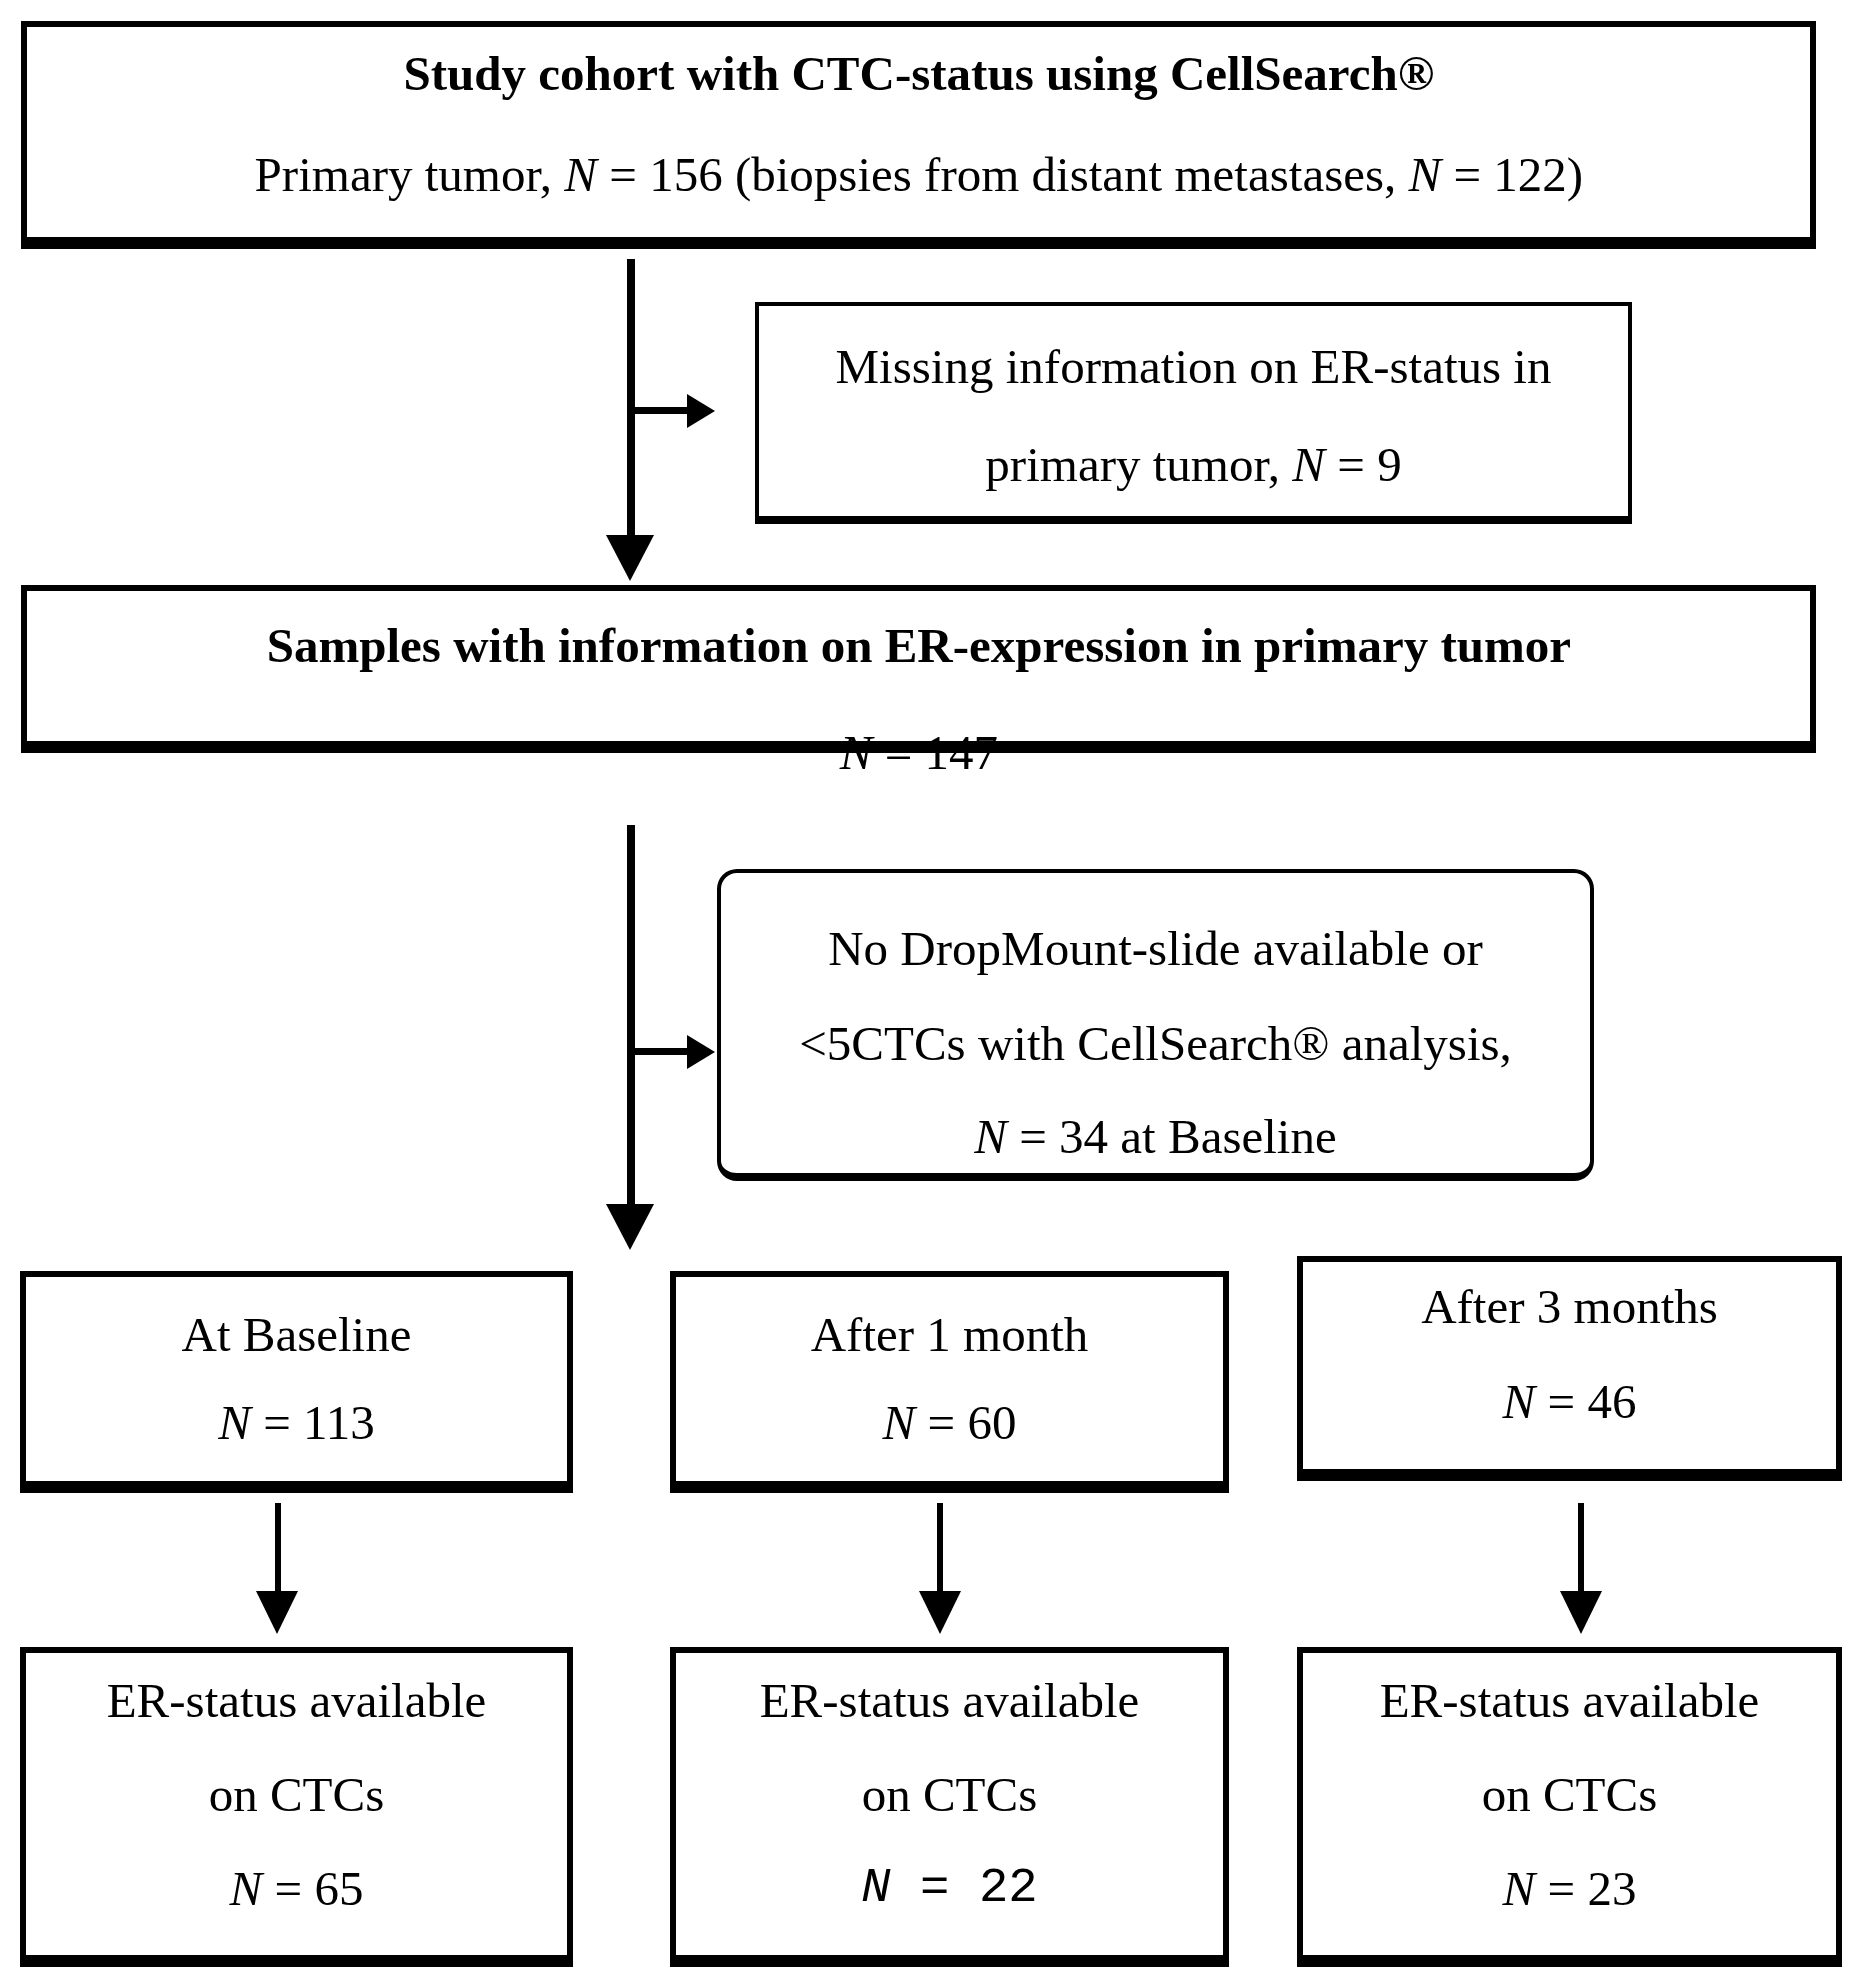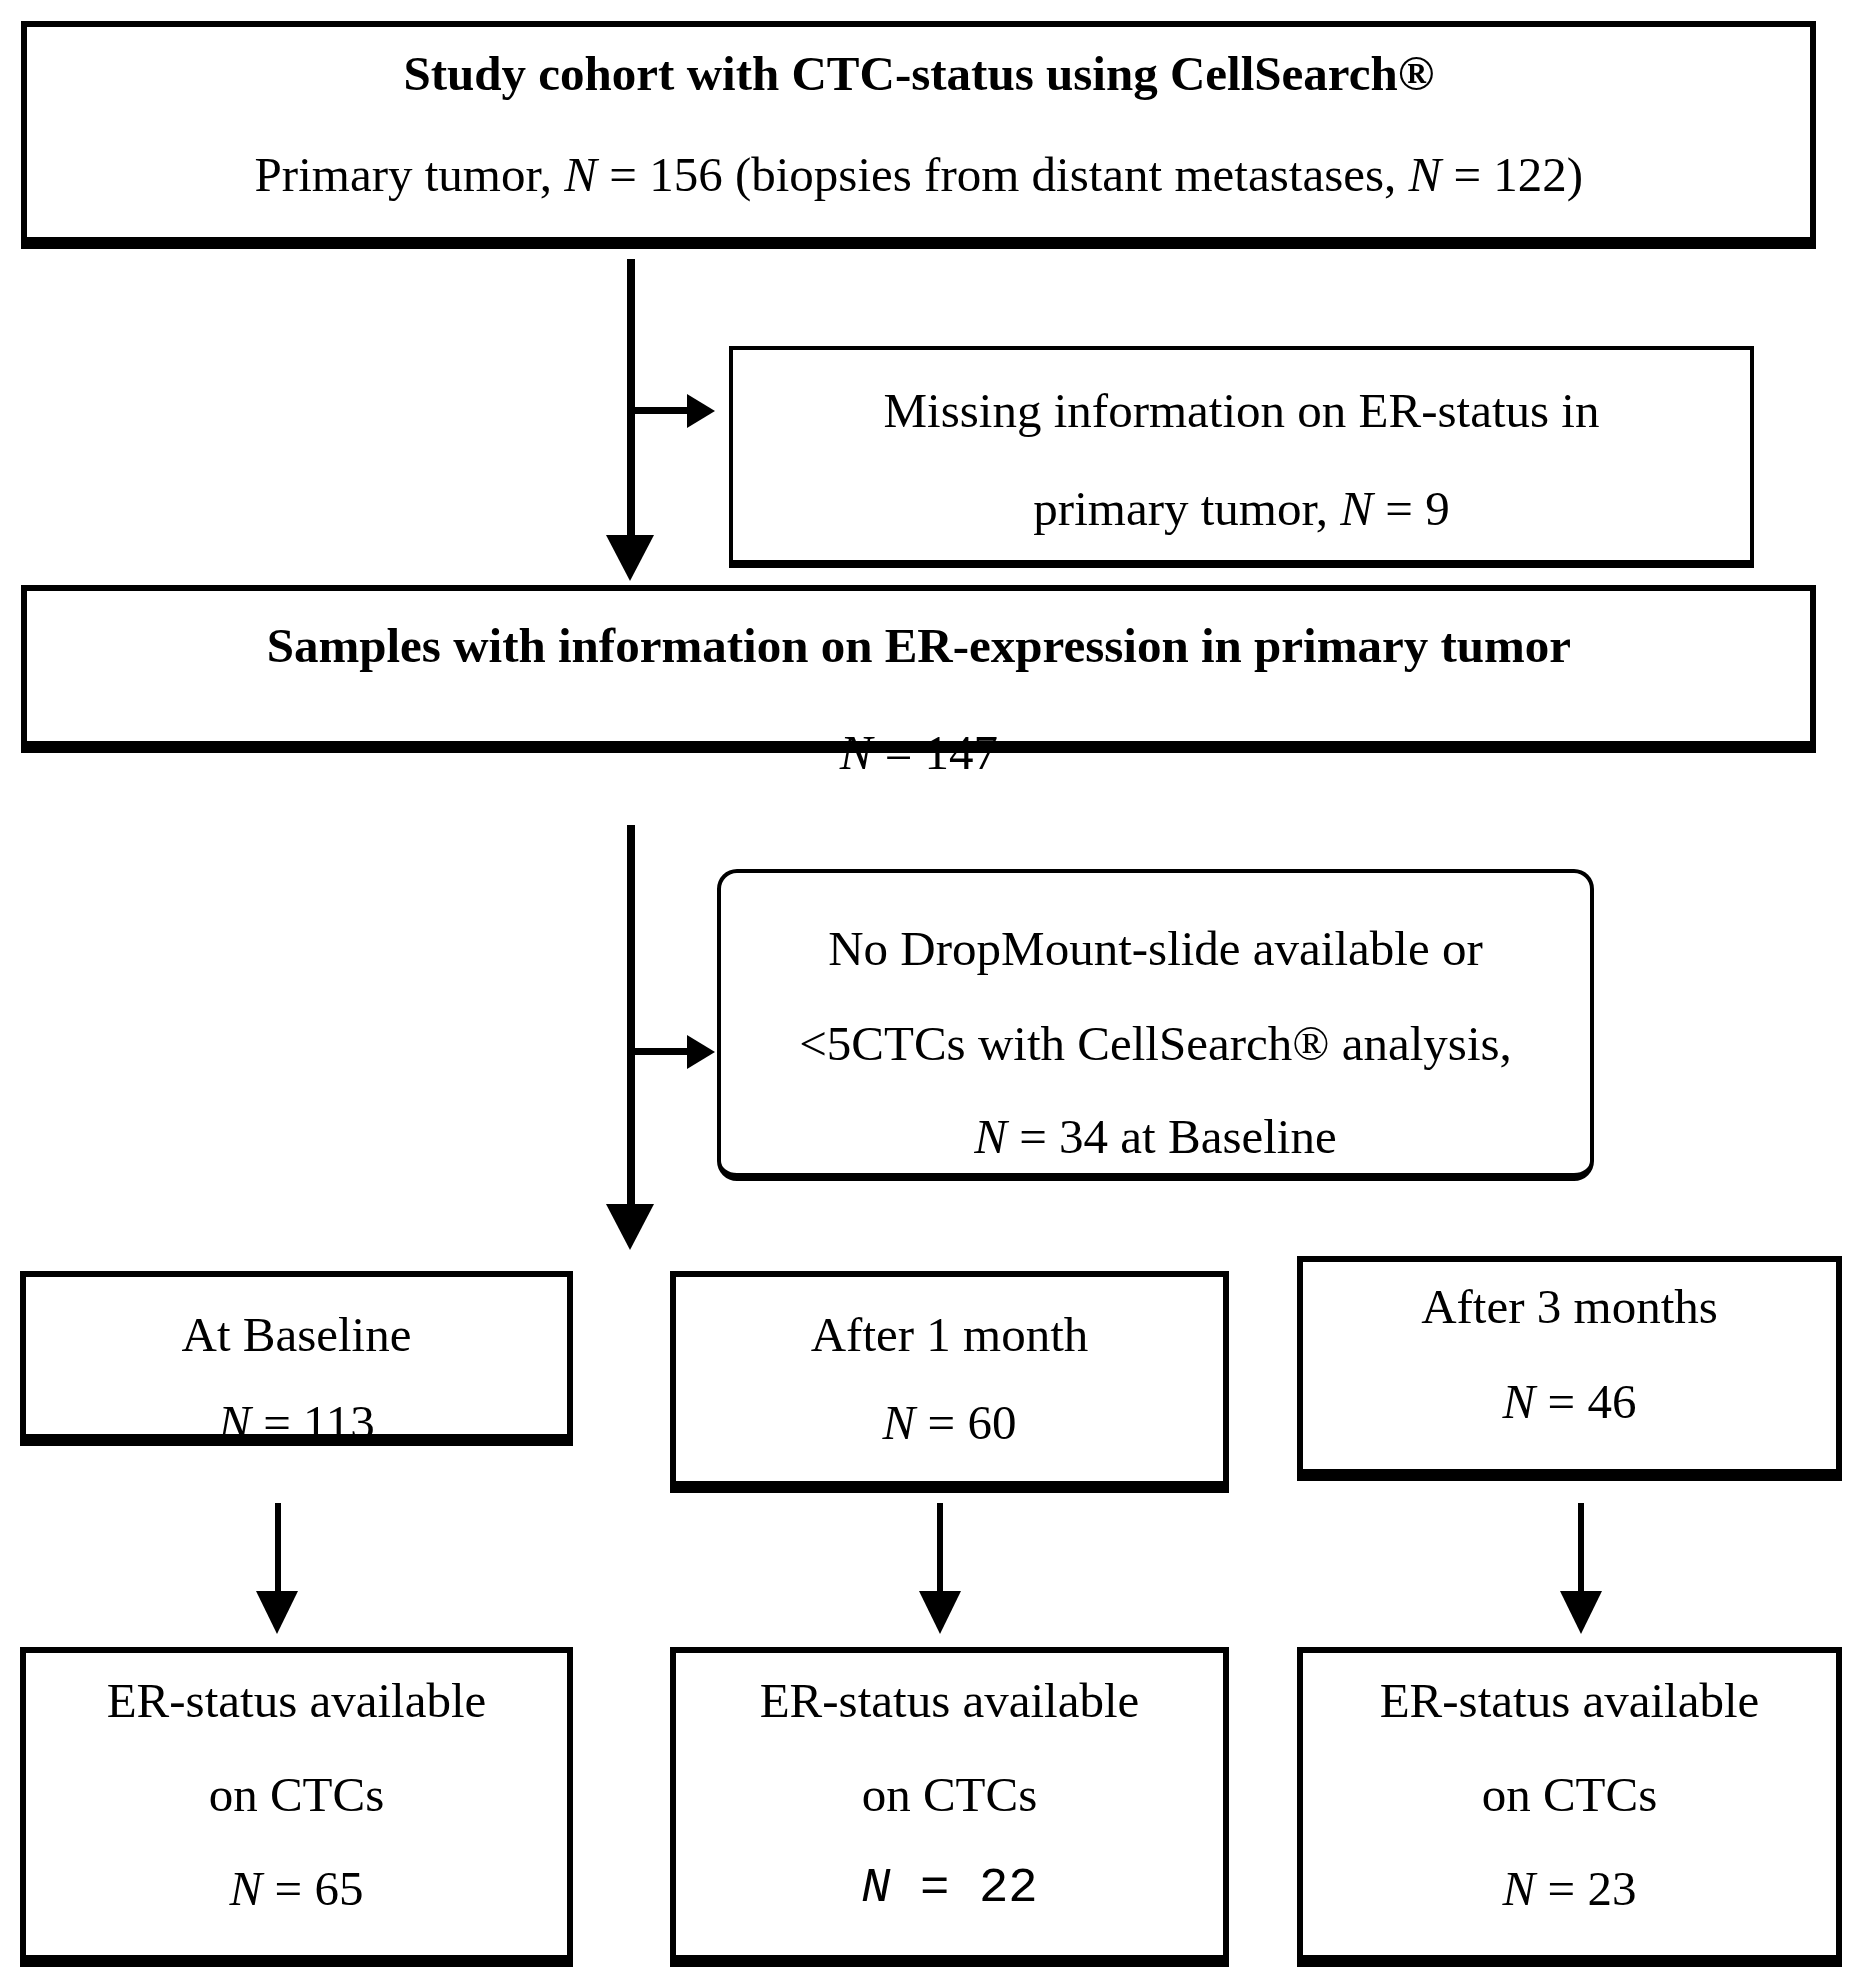--- a/index.html
+++ b/index.html
@@ -67,21 +67,21 @@
     <div class="line bold" style="top:12.2px;"><span>Study cohort with CTC-status using CellSearch®</span></div>
     <div class="line" style="top:114px;"><span>Primary tumor, </span><span class="it">N</span><span> = 156 (biopsies from distant metastases, </span><span class="it">N</span><span> = 122)</span></div>
   </div>
 
   <div class="shaft" style="left:627px;top:259px;width:8px;height:281px;"></div>
   <div class="head-down" style="left:606px;top:535px;"></div>
 
   <div class="shaft" style="left:631px;top:407px;width:58px;height:6.7px;"></div>
   <div class="head-right" style="left:687px;top:394px;"></div>
 
-  <div class="box side" style="left:729px;top:302px;width:1025px;height:222px;margin-top:44px;">
+  <div class="box side" style="left:755px;top:302px;width:877px;height:222px;">
     <div class="line" style="top:27px;"><span>Missing information on ER-status in</span></div>
     <div class="line" style="top:125px;"><span>primary tumor, </span><span class="it">N</span><span> = 9</span></div>
   </div>
 
   <div class="box" style="left:21.4px;top:585px;width:1795px;height:168px;">
     <div class="line bold" style="top:21.4px;"><span>Samples with information on ER-expression in primary tumor</span></div>
     <div class="line" style="top:128px;"><span class="it">N</span><span> = 147</span></div>
   </div>
 
   <div class="shaft" style="left:627px;top:825px;width:8px;height:382px;"></div>
@@ -89,21 +89,21 @@
 
   <div class="shaft" style="left:631px;top:1048px;width:58px;height:6.7px;"></div>
   <div class="head-right" style="left:687px;top:1035px;"></div>
 
   <div class="box side" style="left:717px;top:869px;width:877px;height:312px;border-radius:20px;">
     <div class="line" style="top:42px;"><span>No DropMount-slide available or</span></div>
     <div class="line" style="top:137px;"><span>&lt;5CTCs with CellSearch® analysis,</span></div>
     <div class="line" style="top:230px;"><span class="it">N</span><span> = 34 at Baseline</span></div>
   </div>
 
-  <div class="box" style="left:20px;top:1271px;width:553px;height:175px;">
+  <div class="box" style="left:20px;top:1271px;width:553px;height:222px;">
     <div class="line" style="top:24px;"><span>At Baseline</span></div>
     <div class="line" style="top:112px;"><span class="it">N</span><span> = 113</span></div>
   </div>
   <div class="box" style="left:670px;top:1271px;width:559px;height:222px;">
     <div class="line" style="top:24px;"><span>After 1 month</span></div>
     <div class="line" style="top:112px;"><span class="it">N</span><span> = 60</span></div>
   </div>
   <div class="box" style="left:1297px;top:1256px;width:545px;height:225px;">
     <div class="line" style="top:11px;"><span>After 3 months</span></div>
     <div class="line" style="top:106px;"><span class="it">N</span><span> = 46</span></div>

